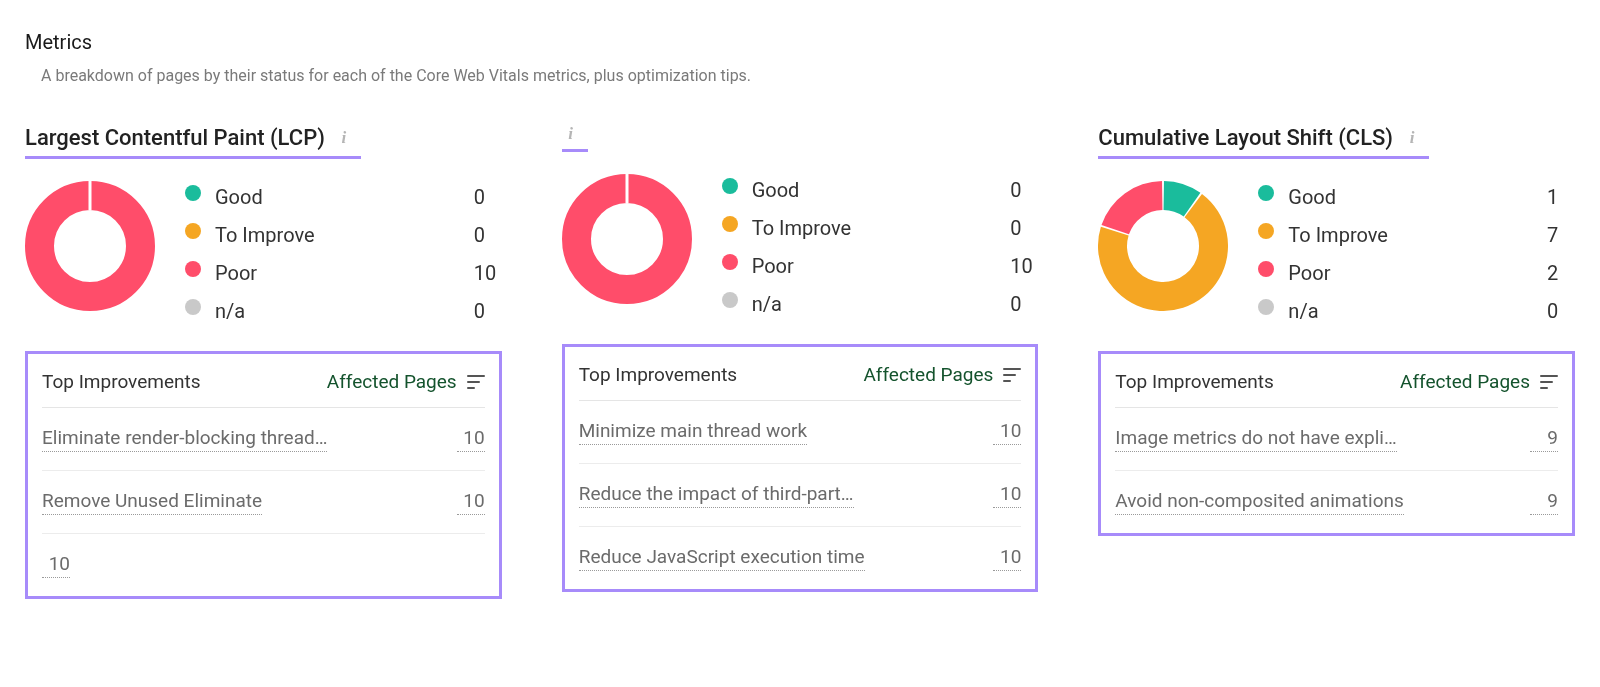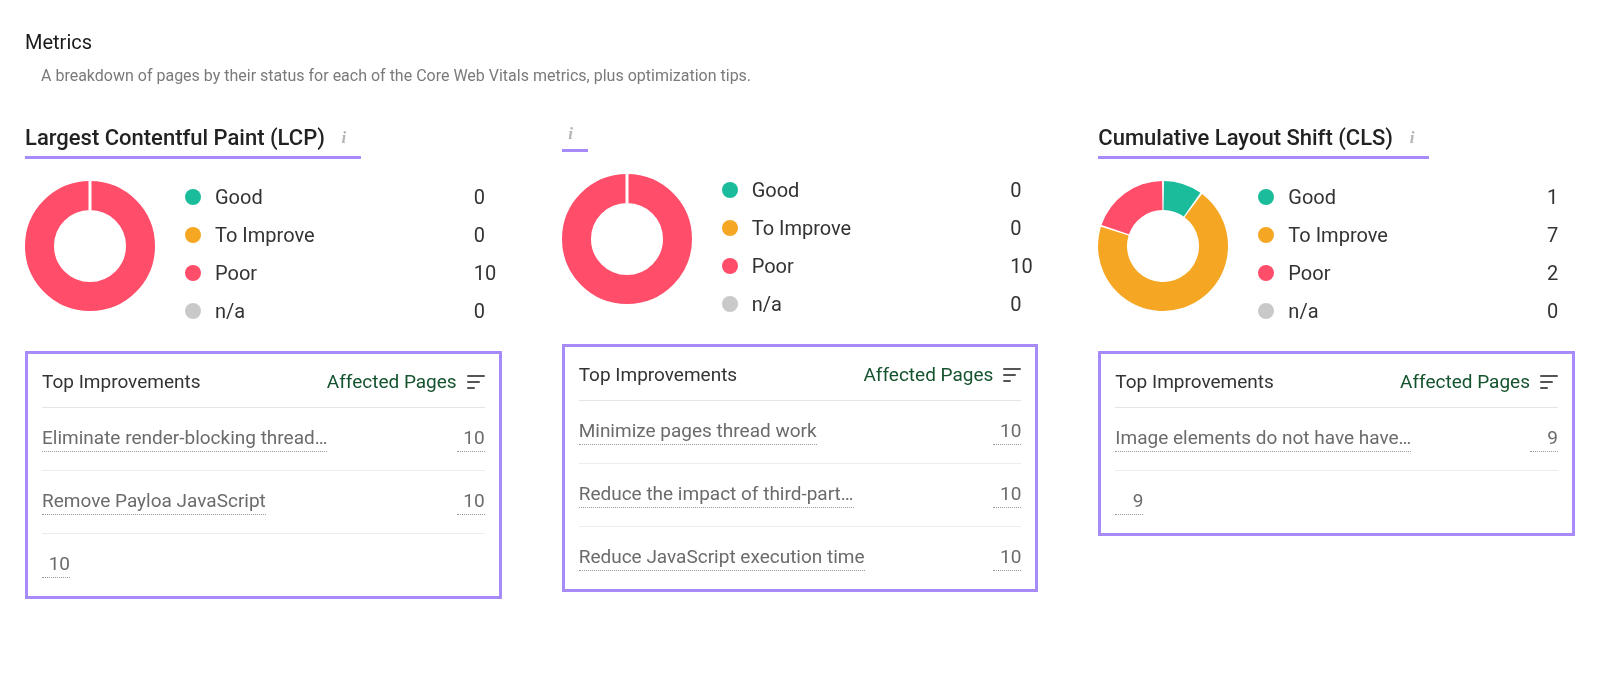--- a/index.html
+++ b/index.html
@@ -69,21 +69,20 @@
   }
   .legend {
     display: flex;
     flex-direction: column;
     gap: 14px;
     padding-top: 4px;
     flex: 1;
   }
   .legend-row {
     display: flex;
-    align-items: center;
     gap: 14px;
     font-size: 20px;
     color: #333;
   }
   .legend-dot {
     width: 16px;
     height: 16px;
     border-radius: 50%;
     flex-shrink: 0;
   }
@@ -213,21 +212,21 @@
               <span></span>
               <span></span>
             </span>
           </span>
         </div>
         <div class="imp-row">
           <span class="imp-name">Eliminate render-blocking thread…</span>
           <span class="imp-count">10</span>
         </div>
         <div class="imp-row">
-          <span class="imp-name">Remove Payloa JavaScript</span>
+          <span class="imp-name">Remove Unused Eliminate</span>
           <span class="imp-count">10</span>
         </div>
         <div class="imp-row">
           <span class="imp-count">10</span>
         </div>
       </div>
     </div>
     <div class="card">
       <div class="card-header">
         <span class="info-icon">i</span>
@@ -266,21 +265,21 @@
           <span class="col-right">
             <span>Affected Pages</span>
             <span class="sort-icon">
               <span></span>
               <span></span>
               <span></span>
             </span>
           </span>
         </div>
         <div class="imp-row">
-          <span class="imp-name">Minimize pages thread work</span>
+          <span class="imp-name">Minimize main thread work</span>
           <span class="imp-count">10</span>
         </div>
         <div class="imp-row">
           <span class="imp-name">Reduce the impact of third-part…</span>
           <span class="imp-count">10</span>
         </div>
         <div class="imp-row">
           <span class="imp-name">Reduce JavaScript execution time</span>
           <span class="imp-count">10</span>
         </div>
@@ -326,21 +325,22 @@
           <span class="col-right">
             <span>Affected Pages</span>
             <span class="sort-icon">
               <span></span>
               <span></span>
               <span></span>
             </span>
           </span>
         </div>
         <div class="imp-row">
-          <span class="imp-name">Image elements do not have have…</span>
+          <span class="imp-name">Image metrics do not have expli…</span>
           <span class="imp-count">9</span>
         </div>
         <div class="imp-row">
+          <span class="imp-name">Avoid non-composited animations</span>
           <span class="imp-count">9</span>
         </div>
       </div>
     </div>
   </div>
 
 </body></html>

